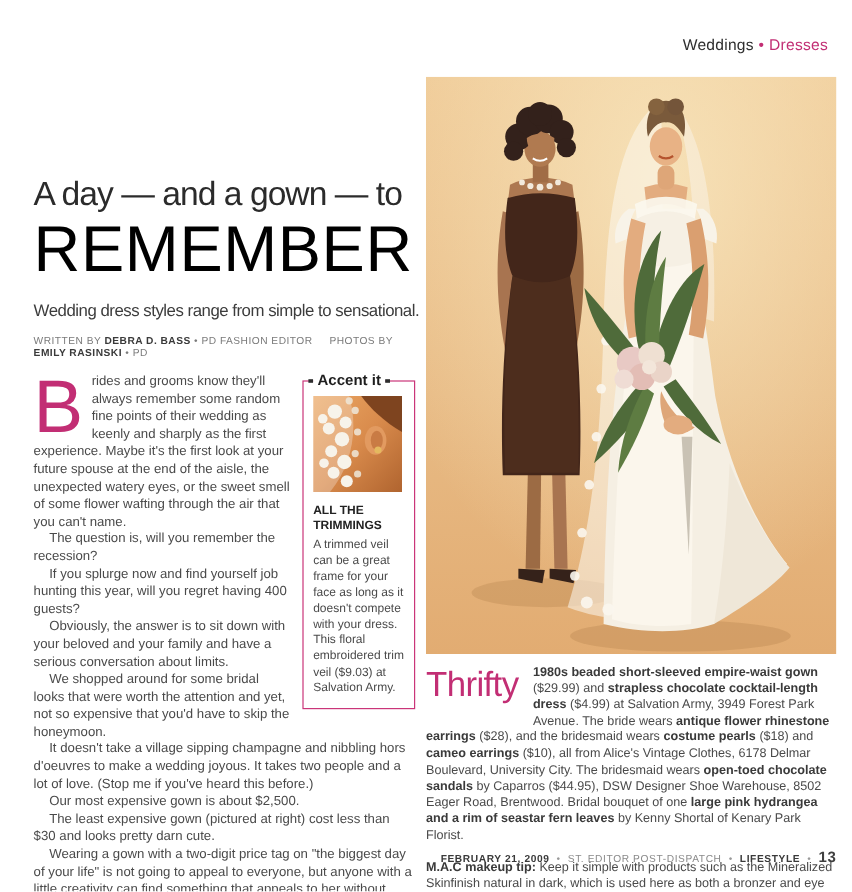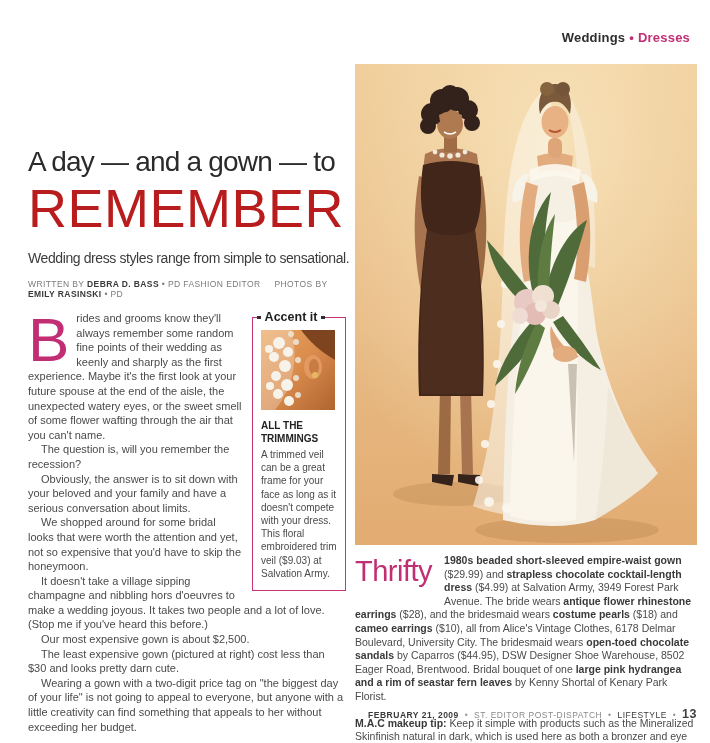--- a/index.html
+++ b/index.html
@@ -1,29 +1,29 @@
 <!DOCTYPE html>
 <html><head>
 <meta charset="utf-8">
 <style>
   * { margin:0; padding:0; box-sizing:border-box; }
   html,body { background:#ffffff; }
   body { font-family:"Liberation Sans", sans-serif; color:#464646; }
   .page { position:relative; width:710px; height:743px; background:#fff; overflow:hidden; }
 
   
-  .section-header { position:absolute; top:30px; right:20px; font-size:13px; font-weight:bold; letter-spacing:0.2px; }
+  .section-header { position:absolute; top:30px; right:20px; font-size:13px; font-weight:normal; letter-spacing:0.2px; }
   .section-header .sec { color:#2e2e2e; }
   .section-header .dot { color:#C22E74; padding:0 4px; }
   .section-header .sub { color:#C22E74; }
 
   
   .left-col { position:absolute; left:28px; top:146px; width:318px; }
   .headline-kicker { font-size:28px; font-weight:normal; color:#2b2b2b; letter-spacing:-0.8px; white-space:nowrap; }
-  .headline-main { font-size:54px; font-weight:normal; color:#b91c1c; letter-spacing:0.5px; line-height:1.0; margin-top:3px; }
+  .headline-main { font-size:54px; font-weight:normal; color:#000000; letter-spacing:0.5px; line-height:1.0; margin-top:3px; }
   .subhead { margin-top:15px; font-size:14px; color:#3c3c3c; letter-spacing:-0.4px; white-space:nowrap; }
   .byline { margin-top:13px; font-size:8.5px; color:#7a7a7a; letter-spacing:0.4px; }
   .byline b { color:#3a3a3a; }
   .byline .byline-photos { margin-left:14px; }
 
   .body-copy { margin-top:12px; font-size:11px; line-height:14.6px; color:#4a4a4a; text-align:left; }
   .body-copy p { margin:0; }
   .body-copy p.indent { text-indent:13px; }
   .dropcap { float:left; font-size:62px; line-height:50px; font-weight:300; color:#C22E74; padding:4px 7px 0 0; }
 
@@ -45,21 +45,21 @@
   .thrifty-label { float:left; font-size:29px; font-weight:300; color:#C22E74; letter-spacing:-0.5px; margin:1px 12px 8px 0; }
   .thrifty-text { font-size:10.5px; line-height:13.6px; color:#4a4a4a; }
   .thrifty-text b, .mac-tip b { color:#3a3a3a;margin-top:24px; }
   .mac-tip { margin-top:13px; font-size:10.5px; line-height:13.6px; color:#4a4a4a; }
 
   
   .folio { position:absolute; right:13px; top:707px; font-size:8.5px; letter-spacing:0.5px; color:#8a8a8a; white-space:nowrap; }
   .folio .f-date { font-weight:bold; color:#3a3a3a; }
   .folio .f-sep { color:#999; padding:0 3px; }
   .folio .f-pub { color:#8a8a8a; }
-  .folio .f-section { font-weight:normal; color:#3a3a3a; }
+  .folio .f-section { font-weight:bold; color:#3a3a3a; }
   .folio .f-page { font-weight:bold; color:#404040; font-size:12.5px; }
 </style>
 </head>
 <body>
 
 <div class="page">
 
   <div class="section-header">
     <span class="sec">Weddings</span><span class="dot">•</span><span class="sub">Dresses</span>
   </div>
@@ -111,20 +111,21 @@
               <circle cx="37" cy="65" r="3"></circle>
               <circle cx="30" cy="4" r="3"></circle>
           </g>
         </svg>
         <div class="accent-caption-title">ALL THE TRIMMINGS</div>
         <div class="accent-caption-body">A trimmed veil can be a great frame for your face as long as it doesn't compete with your dress. This floral embroidered trim veil ($9.03) at Salvation Army.</div>
       </aside>
 
       <p><span class="dropcap">B</span><span>rides and grooms know they'll always remember some random fine points of their wedding as keenly and sharply as the first experience. Maybe it's the first look at your future spouse at the end of the aisle, the unexpected watery eyes, or the sweet smell of some flower wafting through the air that you can't name.</span></p>
       <p class="indent">The question is, will you remember the recession?</p>
+      <p class="indent">If you splurge now and find yourself job hunting this year, will you regret having 400 guests?</p>
       <p class="indent">Obviously, the answer is to sit down with your beloved and your family and have a serious conversation about limits.</p>
       <p class="indent">We shopped around for some bridal looks that were worth the attention and yet, not so expensive that you'd have to skip the honeymoon.</p>
       <p class="indent">It doesn't take a village sipping champagne and nibbling hors d'oeuvres to make a wedding joyous. It takes two people and a lot of love. (Stop me if you've heard this before.)</p>
       <p class="indent">Our most expensive gown is about $2,500.</p>
       <p class="indent">The least expensive gown (pictured at right) cost less than $30 and looks pretty darn cute.</p>
       <p class="indent">Wearing a gown with a two-digit price tag on "the biggest day of your life" is not going to appeal to everyone, but anyone with a little creativity can find something that appeals to her without exceeding her budget.</p>
 
     </div>
   </div>
 

